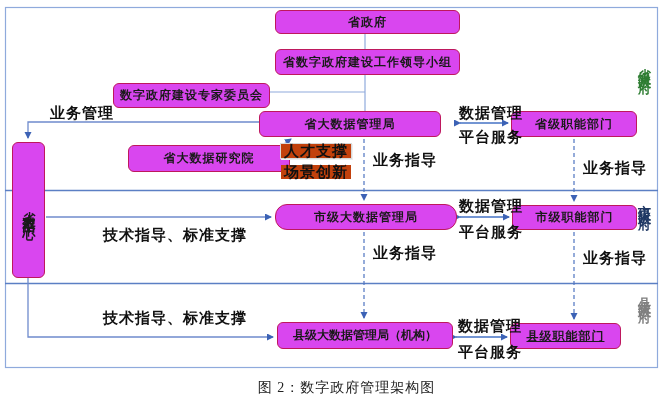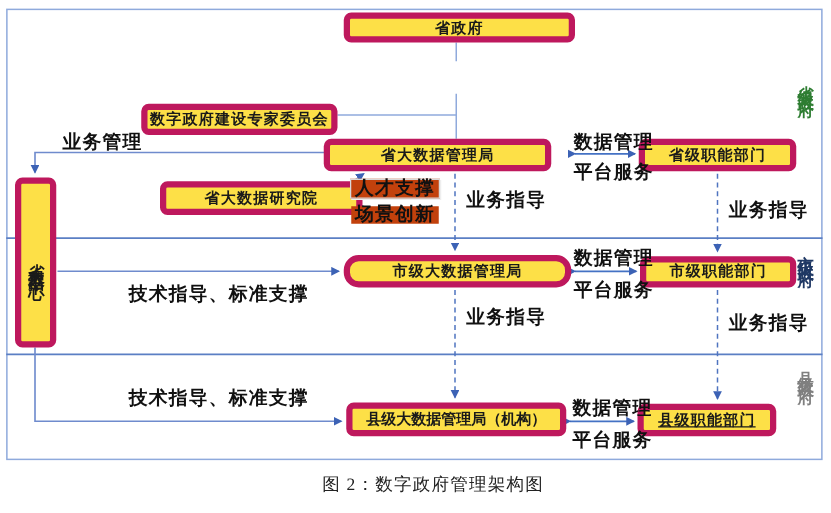--- a/index.html
+++ b/index.html
@@ -5,21 +5,21 @@
   html,body{margin:0;padding:0;}
   body{
     width:665px;height:410px;position:relative;background:#ffffff;
     font-family:"Liberation Sans","DejaVu Sans",sans-serif;
     overflow:hidden;
   }
   #stage{position:absolute;left:0;top:0;width:665px;height:410px;}
   svg.wires{position:absolute;left:0;top:0;}
   .node{
     position:absolute;box-sizing:border-box;
-    background:#fde047;border:5px solid #be185d;border-radius:6px;
+    background:#d946ef;border:1px solid #be185d;border-radius:6px;
     display:flex;align-items:center;justify-content:center;
     font-size:12px;font-weight:bold;color:#1a1a1a;letter-spacing:1px;
   }
   .node.vert{
     writing-mode:vertical-rl;text-orientation:upright;letter-spacing:3px;
     font-size:13px;
   }
   .lbl{
     position:absolute;font-size:15px;font-weight:bold;color:#111;
     white-space:nowrap;letter-spacing:1px;
@@ -70,20 +70,21 @@
     <line x1="574" y1="139" x2="574" y2="201" stroke="#4f74c0" stroke-width="1.2" stroke-dasharray="4 3" marker-end="url(#arr)"></line>
     <line x1="364" y1="232" x2="364" y2="318" stroke="#4f74c0" stroke-width="1.2" stroke-dasharray="4 3" marker-end="url(#arr)"></line>
     <line x1="574" y1="232" x2="574" y2="319" stroke="#4f74c0" stroke-width="1.2" stroke-dasharray="4 3" marker-end="url(#arr)"></line>
 
     <line x1="46" y1="217" x2="271" y2="217" stroke="#6f8bcd" stroke-width="1.3" marker-end="url(#arr)"></line>
     <path d="M28 278 L28 337 L273 337" fill="none" stroke="#6f8bcd" stroke-width="1.3" marker-end="url(#arr)"></path>
   </svg>
 
   <div class="node" style="left:275px;top:10px;width:185px;height:24px;">省政府</div>
 
+  <div class="node" style="left:275px;top:49px;width:185px;height:26px;">省数字政府建设工作领导小组</div>
 
   <div class="node" style="left:113px;top:83px;width:157px;height:25px;">数字政府建设专家委员会</div>
 
   <div class="node" style="left:259px;top:111px;width:182px;height:26px;">省大数据管理局</div>
 
   <div class="node" style="left:511px;top:111px;width:126px;height:26px;font-family:Liberation Mono, monospace;">省级职能部门</div>
 
   <div class="node" style="left:128px;top:145px;width:162px;height:27px;">省大数据研究院</div>
 
   <div class="node vert" style="left:12px;top:142px;width:33px;height:136px;">省大数据中心</div>

